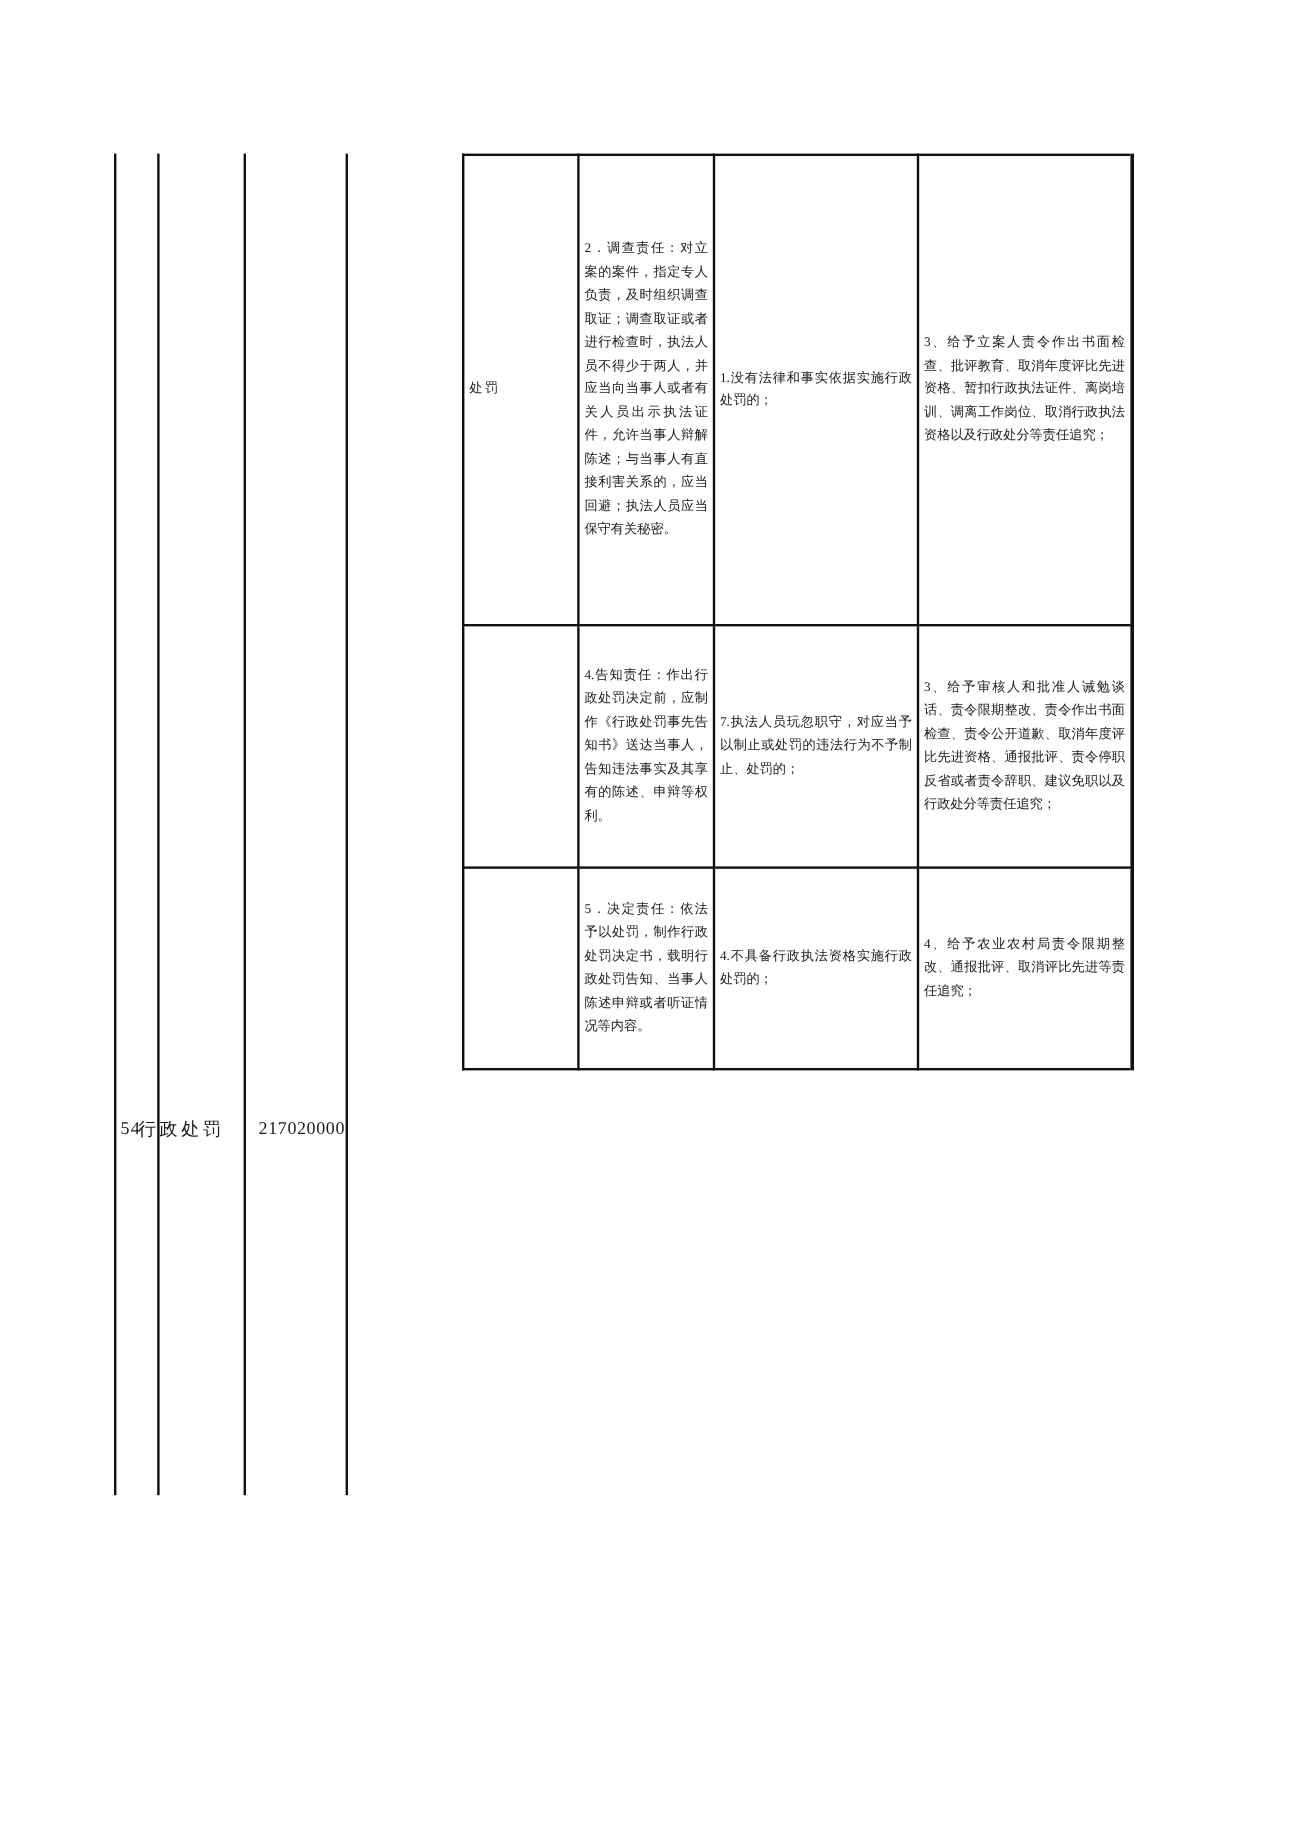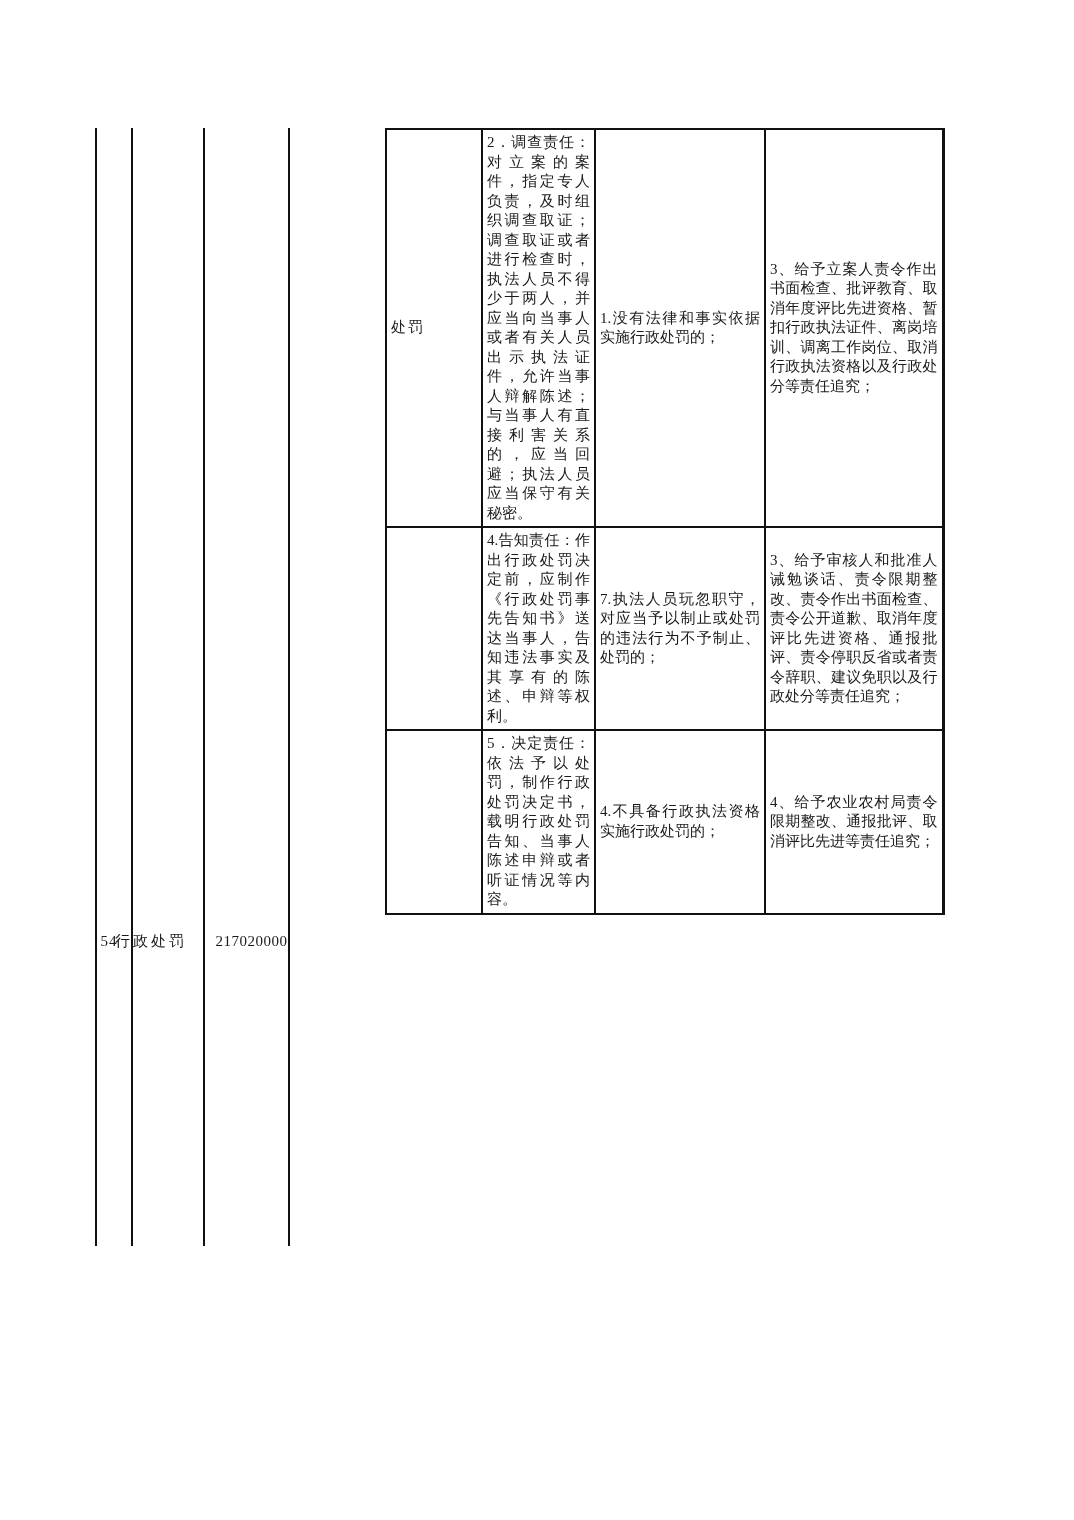--- a/index.html
+++ b/index.html
@@ -57,21 +57,21 @@
     top: 128px;
     width: 557px;
     border-collapse: collapse;
     table-layout: fixed;
     border: 2px solid #111111;
     border-right-width: 3px;
   }
   table.main td {
     border: 2px solid #111111;
     vertical-align: middle;
-    font-size: 15px;
+    font-size: 11px;
     line-height: 19.5px;
     text-align: justify;
     text-justify: inter-character;
     padding: 3px 4px;
     overflow: hidden;
     word-break: break-all;
   }
   td.stage-cell {
     text-align: left;
     letter-spacing: 2px;

